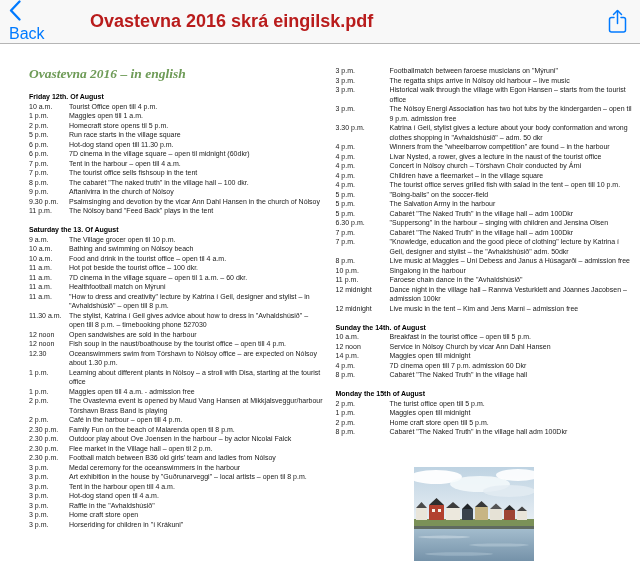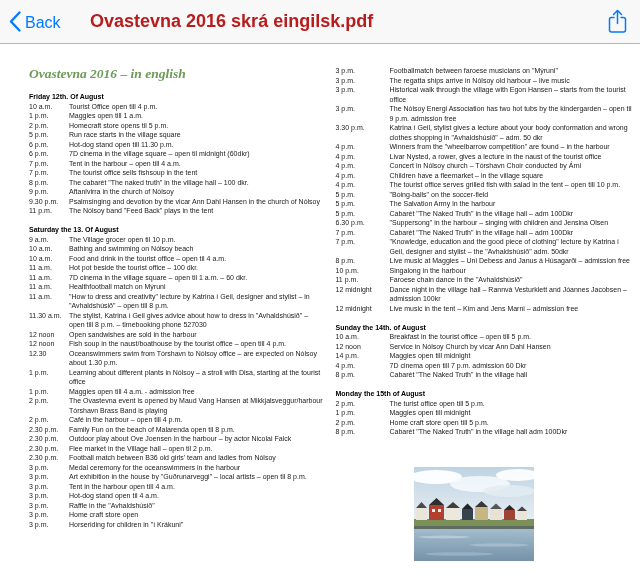--- a/index.html
+++ b/index.html
@@ -7,22 +7,22 @@
   body {
     font-family:"Liberation Sans","DejaVu Sans",sans-serif;
     background:#ffffff; overflow:hidden; color:#1a1a1a;
   }
   
   .navbar {
     height:44px; background:#f8f8f8; border-bottom:1px solid #b5b5b5;
     display:flex; align-items:center; position:relative;
   }
   .back-button {
-    display:flex; align-items:flex-end; gap:4px; color:#007aff;
-    font-size:16px; padding:0 10px 0 9px; cursor:pointer; z-index:2;
+    display:flex; align-items:flex-start; gap:4px; color:#007aff;
+    font-size:16px; padding:0 10px 0 9px; cursor:pointer; z-index:2;flex-direction:column;
   }
   .nav-title {
     position:absolute; left:90px; right:90px; text-align:left;
     font-size:18px; font-weight:700; color:#b91c1c;
     white-space:nowrap; overflow:hidden;
   }
   .share-button {
     margin-left:auto; padding-right:13px; display:flex; align-items:center;
     cursor:pointer; z-index:2;
   }

